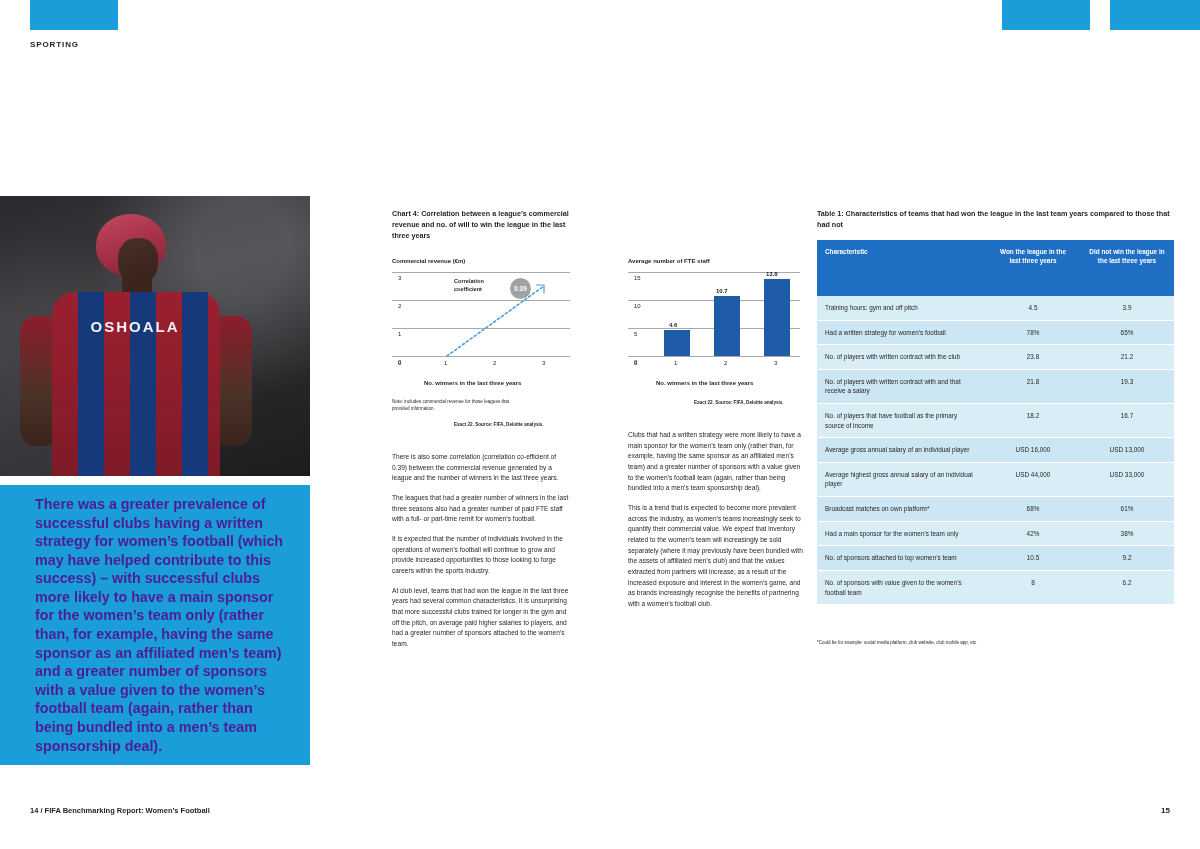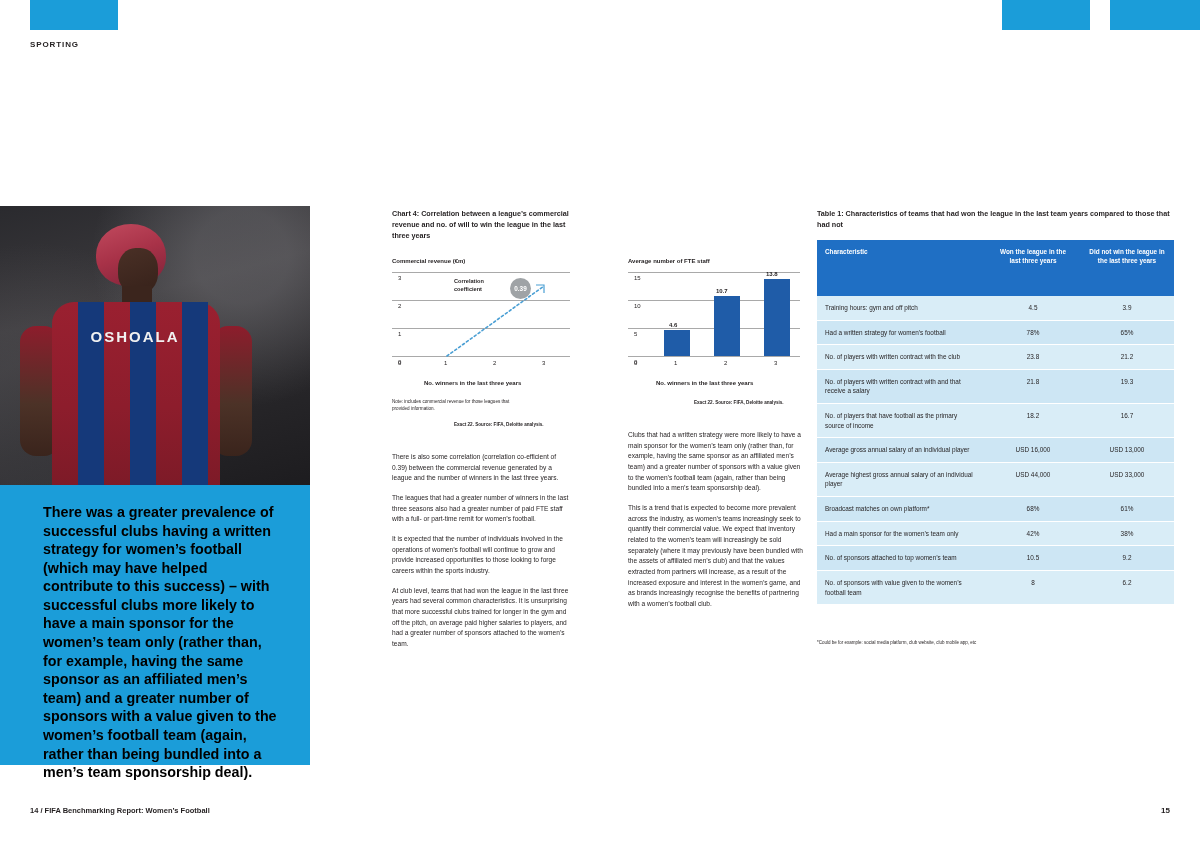--- a/index.html
+++ b/index.html
@@ -13,21 +13,21 @@
   
   .topbar{position:absolute;top:0;height:30px;background:#1b9dd9;}
   .topbar.a{left:30px;width:88px;}
   .topbar.b{left:1002px;width:88px;}
   .topbar.c{left:1110px;width:90px;}
 
   .sporting{position:absolute;left:30px;top:40px;font-size:8px;font-weight:bold;
     letter-spacing:.9px;color:#231f20;}
 
   
-  .photo{position:absolute;left:0;top:206px;width:310px;height:280px;
+  .photo{position:absolute;left:0;top:196px;width:310px;height:280px;
     background:linear-gradient(165deg,#2a2a2e 0%,#3c3a3d 35%,#272629 70%,#1d1c1f 100%);
     overflow:hidden;}
   .ph-blur{position:absolute;inset:0;
     background:
       radial-gradient(circle at 78% 18%, rgba(150,150,155,.30) 0 14%, rgba(0,0,0,0) 45%),
       radial-gradient(circle at 12% 78%, rgba(120,120,125,.22) 0 18%, rgba(0,0,0,0) 52%);}
   .ph-head{position:absolute;left:96px;top:18px;width:70px;height:62px;border-radius:50% 50% 46% 46%;
     background:linear-gradient(160deg,#c14a5e 0%,#a83248 48%,#7e2238 100%);}
   .ph-face{position:absolute;left:118px;top:42px;width:40px;height:46px;border-radius:44%;
     background:linear-gradient(160deg,#4a3026 0%,#36211a 100%);}
@@ -43,22 +43,22 @@
   .ph-num{position:absolute;left:58px;top:140px;width:155px;text-align:center;
     color:#f3f3f3;font-size:84px;font-weight:bold;line-height:1;letter-spacing:-2px;
     font-family:"Liberation Sans",sans-serif;}
   .ph-arm{position:absolute;top:120px;width:40px;height:130px;
     background:linear-gradient(180deg,#8d1d2c 0%,#4c3227 60%,#3a241c 100%);border-radius:16px;}
   .ph-arm.l{left:20px;}
   .ph-arm.r{left:212px;}
 
   
   .callout{position:absolute;left:0;top:485px;width:310px;height:280px;background:#1b9dd9;}
-  .callout p{margin:8px;position:absolute;left:35px;right:22px;top:10px;
-    color:#000000;font-size:14.3px;font-weight:bold;line-height:1.30;}
+  .callout p{margin:0;position:absolute;left:35px;right:22px;top:10px;
+    color:#4c1d95;font-size:14.3px;font-weight:bold;line-height:1.30;}
 
   
   .foot-l{position:absolute;left:30px;top:806px;font-size:7.5px;font-weight:bold;color:#231f20;}
   .foot-r{position:absolute;right:30px;top:806px;font-size:8px;font-weight:bold;color:#231f20;}
 
   
   .col{position:absolute;font-size:6.6px;line-height:1.62;color:#231f20;}
   .col p{margin:0 0 9px 0;}
 
   .chart-title{position:absolute;font-size:7.2px;font-weight:bold;line-height:1.52;color:#231f20;}

